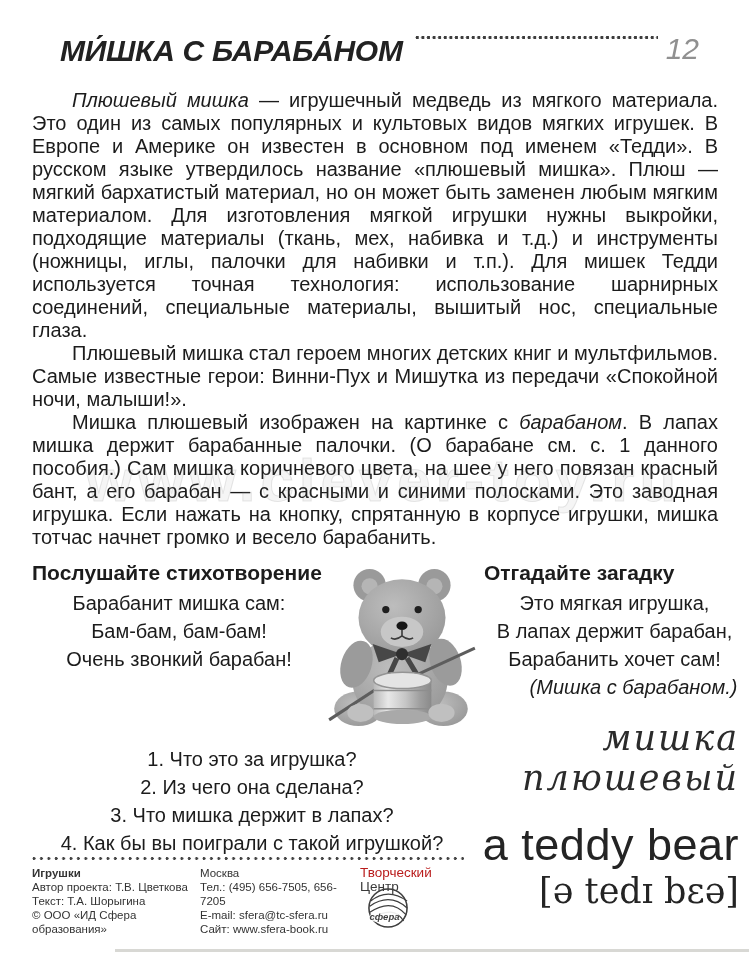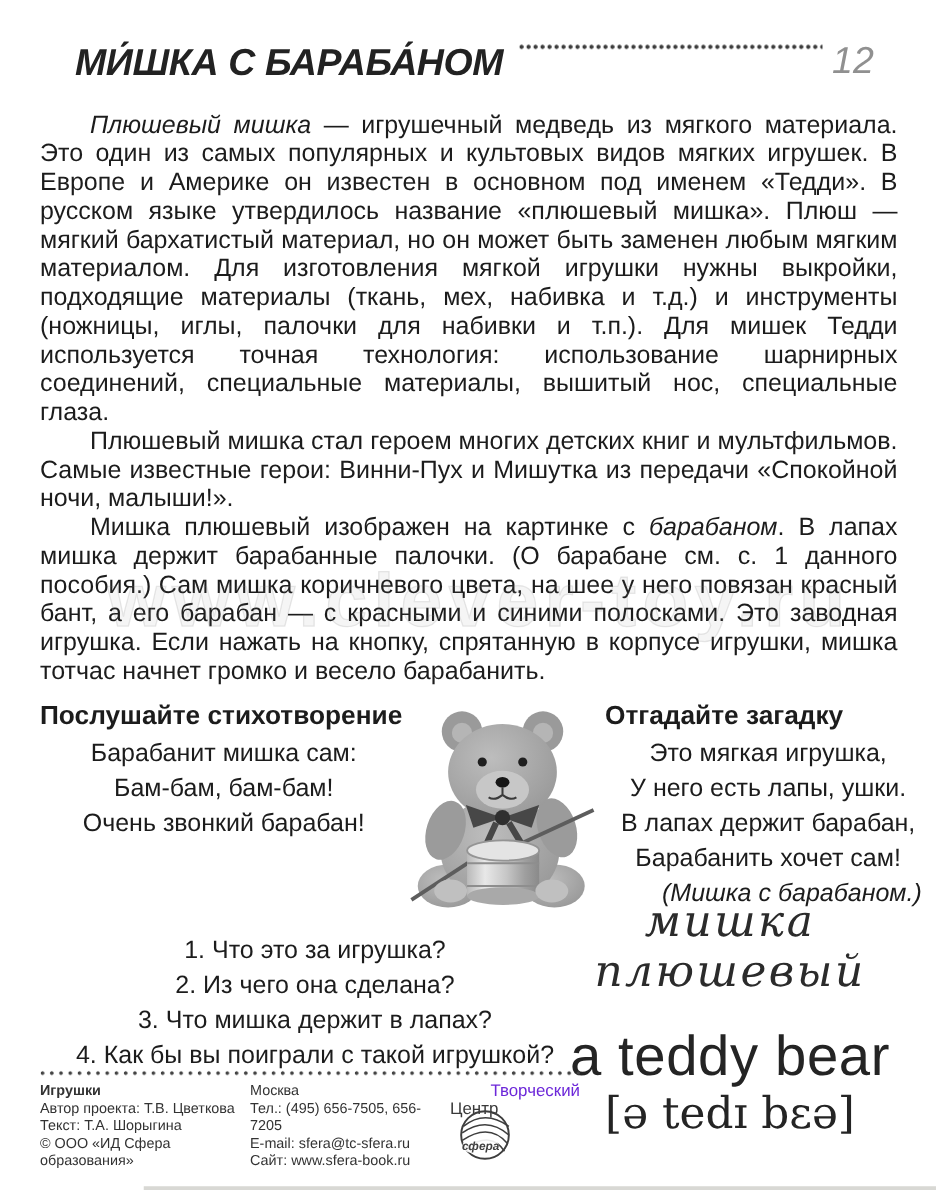--- a/index.html
+++ b/index.html
@@ -40,41 +40,41 @@
   .riddle-col { flex:1; padding-left:6px; }
   .block-heading { font-size:21px; font-weight:700; line-height:28px; margin:0 0 2px 0; }
   .vline { font-size:20px; line-height:28px;text-align:center; }
   .answer { font-style:italic; padding-left:38px; }
   .bear-wrap { width:152px; flex-shrink:0; margin-top:2px; }
 
   
   .questions { position:relative; z-index:1; margin:12px 31px 0 32px; width:440px; }
 
   
-  .vocab { position:absolute; right:10px; top:718px; width:310px; text-align:center; }
+  .vocab { position:absolute; right:10px; top:718px; width:310px; text-align:right; }
   .vocab-cursive {
     font-family:"DejaVu Serif", serif; font-style:italic; font-size:35px;
     line-height:40px; color:#2b2b2b; letter-spacing:2px;
   }
   .vocab-en { font-size:45px; line-height:50px; margin-top:22px; color:#242424; letter-spacing:0.5px; }
   .vocab-ipa { font-family:"DejaVu Serif", serif; font-size:35px; line-height:42px; color:#242424; }
 
   
   .footer { position:absolute; left:32px; top:856px; width:432px; z-index:1; }
   .footer-dots {
     height:5px; margin-bottom:5px;
     background-image:radial-gradient(circle at 2px 2.5px, #444 1.25px, transparent 1.7px);
     background-size:7.4px 5px; background-repeat:repeat-x;
   }
   .footer-cols { display:flex; font-size:11.5px; line-height:14px; color:#333; }
   .fcol1 { width:168px; }
   .fcol2 { width:160px; }
   .fbold { font-weight:700; }
   .flogo { position:relative; width:104px; height:72px; }
-  .logo-line1 { text-align:right; font-size:13.5px; color:#6d28d9; }
+  .logo-line1 { text-align:left; font-size:13.5px; color:#b91c1c; }
   .logo-line2 { text-align:left; font-size:13.5px; color:#3a3a3a; padding-right:4px; }
   .logo-sphere { position:absolute; left:2px; top:16px; }
 
   
   .scan-line { position:absolute; left:115px; right:0; top:949px; height:3px; background:#d8d8d4; }
 </style>
 </head>
 <body>
 
 <div class="page">
@@ -153,21 +153,20 @@
         <ellipse cx="75.5" cy="118" rx="28.5" ry="8" fill="#e4e4e4" stroke="#949494" stroke-width="1.5"></ellipse>
 
         <ellipse cx="34" cy="150" rx="13" ry="9" fill="#c0c0c0"></ellipse>
         <ellipse cx="114" cy="150" rx="13" ry="9" fill="#c0c0c0"></ellipse>
       </svg>
     </div>
 
     <div class="riddle-col">
       <p class="block-heading">Отгадайте загадку</p>
       <div class="vline">Это мягкая игрушка,</div>
-      <div class="vline">У него есть лапы, ушки.</div>
       <div class="vline">В лапах держит барабан,</div>
       <div class="vline">Барабанить хочет сам!</div>
       <div class="vline answer">(Мишка с барабаном.)</div>
     </div>
   </div>
 
   <div class="questions">
     <div class="vline">1. Что это за игрушка?</div>
     <div class="vline">2. Из чего она сделана?</div>
     <div class="vline">3. Что мишка держит в лапах?</div>

